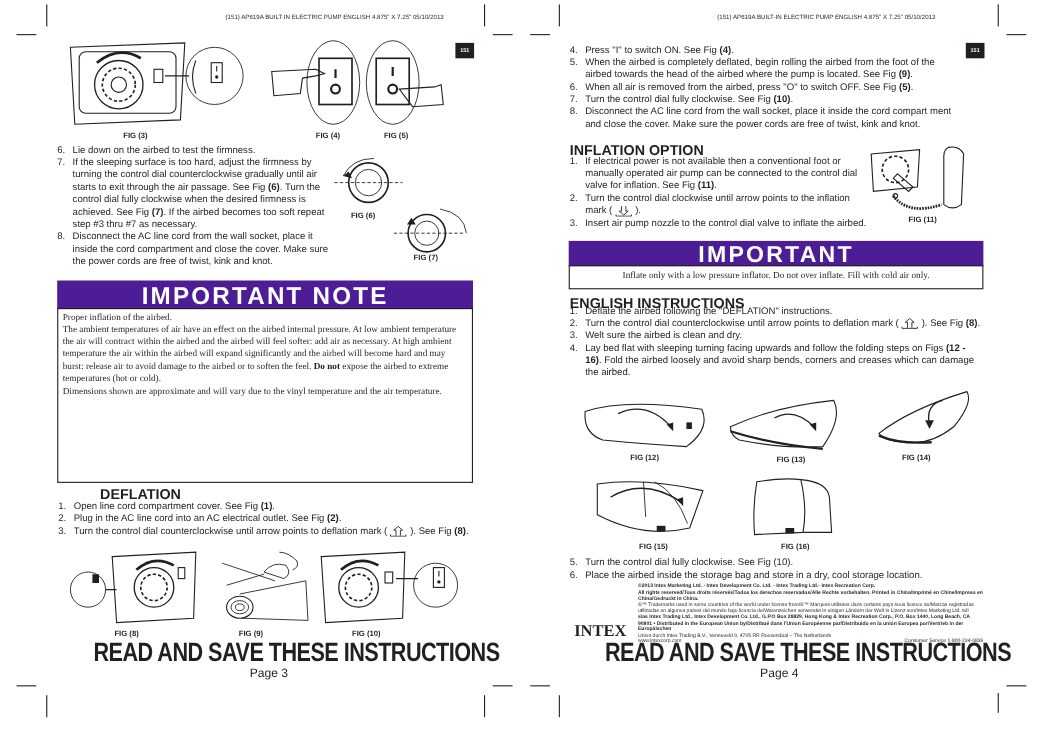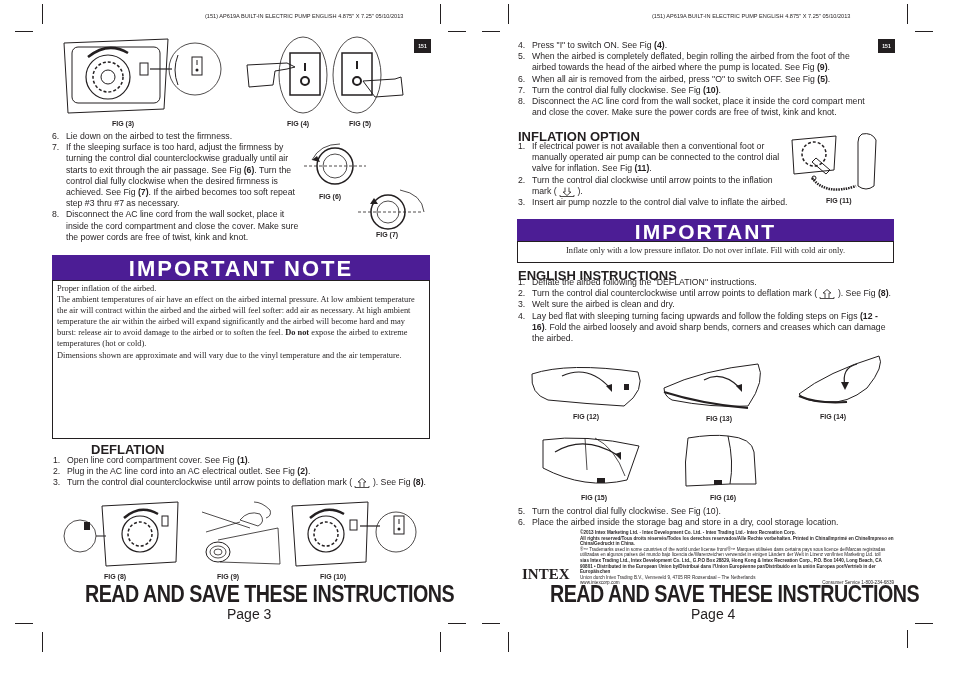--- a/index.html
+++ b/index.html
@@ -11,21 +11,21 @@
   .badge { position: absolute; width: 17px; height: 14px; background: #231f20; color: #fff; font-size: 5px; font-weight: bold; text-align: center; line-height: 14px; }
   .figcap { position: absolute; font-size: 7px; font-weight: bold; white-space: nowrap; }
   .txt { font-size: 8.7px; line-height: 11.2px; }
   ol.steps { list-style: none; }
   ol.steps li { position: relative; padding-left: 14px; }
   ol.steps li .num { position: absolute; left: 0; top: 0; }
   .sec-title { font-size: 13px; font-weight: bold; }
   .banner { position: absolute; background: #4c1d95; color: #fff; font-weight: bold; text-align: center; letter-spacing: 2px; }
   .box { position: absolute; border: 1.3px solid #231f20; padding: 2px 4px; font-family: Liberation Serif, serif; }
   .footer-title { position: absolute; font-family: "Liberation Sans", sans-serif; font-weight: bold; font-size: 24px; letter-spacing: -0.6px; transform: scaleX(0.82); transform-origin: left top; white-space: nowrap; color: #231f20; }
-  .pagenum { position: absolute; font-size: 14px; }
+  .pagenum { position: absolute; font-size: 11px; }
   .fig { position: absolute; }
   .legal { font-size: 4.6px; line-height: 5.6px; }
   .sym { display: inline-block; width: 16px; height: 10px; vertical-align: middle; }
 </style>
 </head>
 <body>
 
 <div class="crop-v" style="left:42px;top:4px;height:20px;"></div>
 <div class="crop-h" style="left:15px;top:31px;width:18px;"></div>
 <div class="crop-v" style="left:440px;top:4px;height:20px;"></div>

